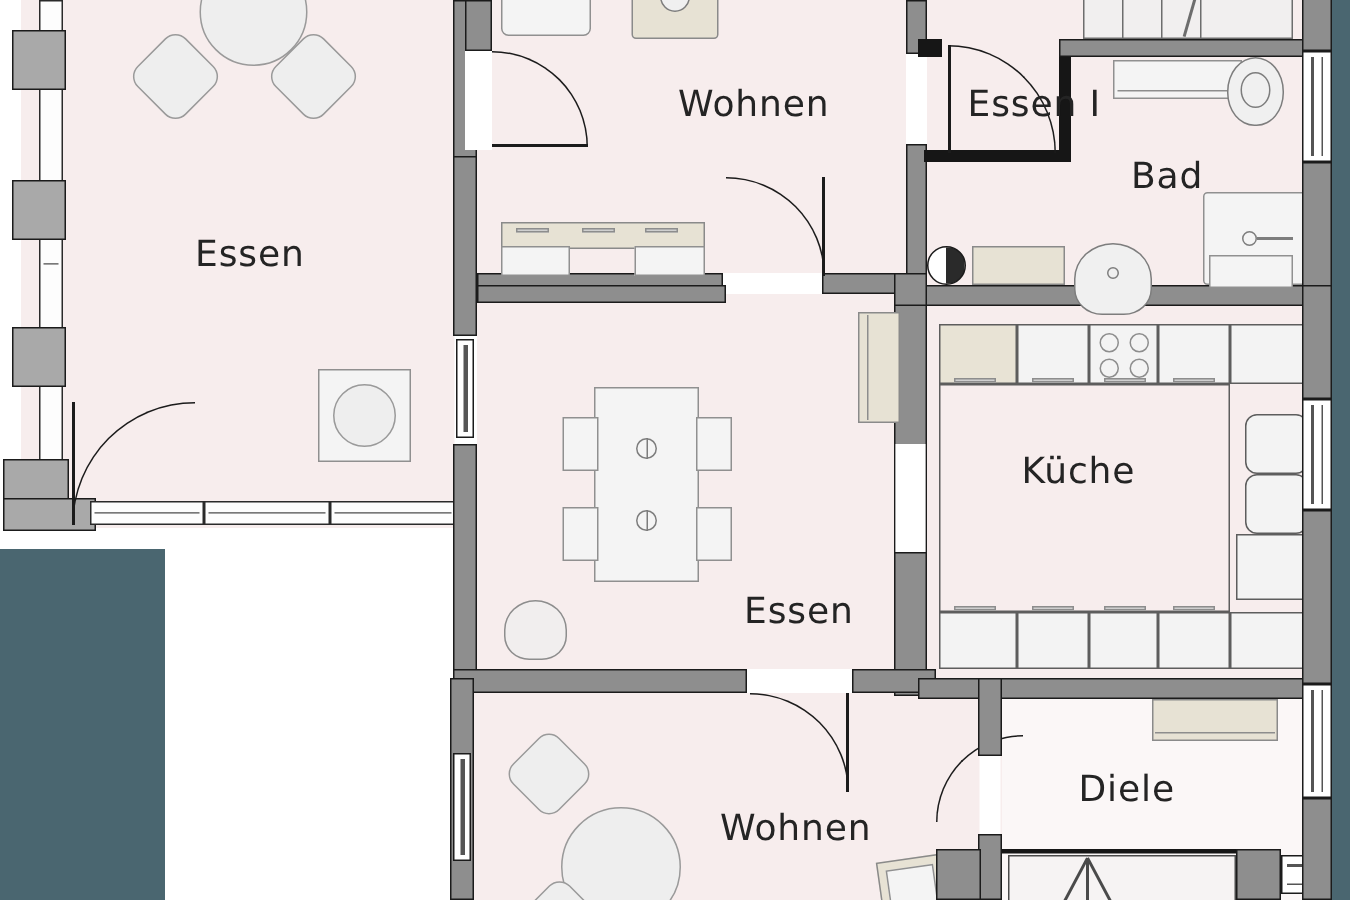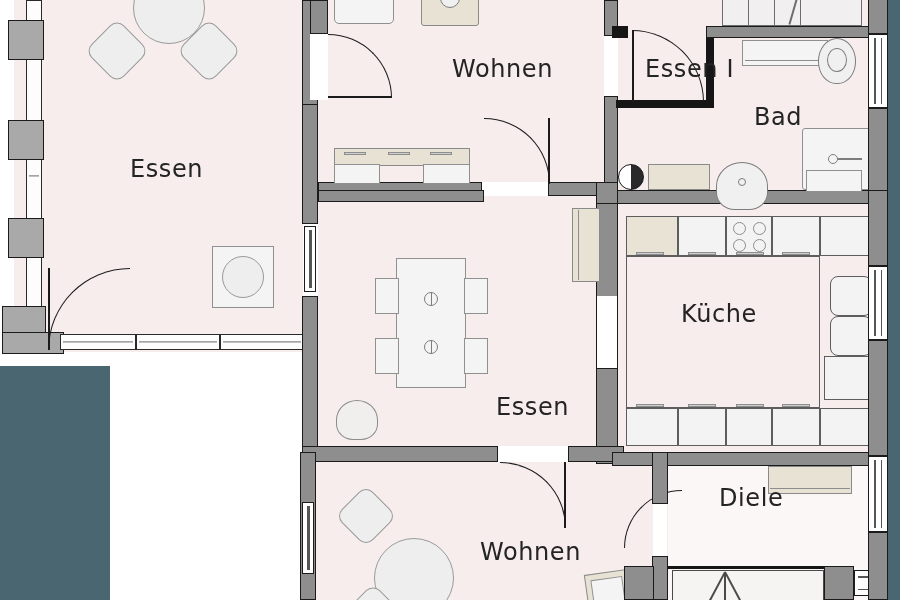--- a/index.html
+++ b/index.html
@@ -269,15 +269,15 @@
 
   <div class="abs wall" style="left:596px;top:182px;width:22px;height:22px;"></div>
 
   <div class="abs label" style="left:130px;top:155px;">Essen</div>
   <div class="abs label" style="left:452px;top:55px;">Wohnen</div>
   <div class="abs label" style="left:645px;top:55px;">Essen I</div>
   <div class="abs label" style="left:754px;top:103px;">Bad</div>
   <div class="abs label" style="left:681px;top:300px;">Küche</div>
   <div class="abs label" style="left:496px;top:393px;">Essen</div>
   <div class="abs label" style="left:480px;top:538px;">Wohnen</div>
-  <div class="abs label" style="left:719px;top:484px;">Diele</div>
+  <div class="abs label" style="left:719px;top:512px;">Diele</div>
 
 </div>
 
 </body></html>

